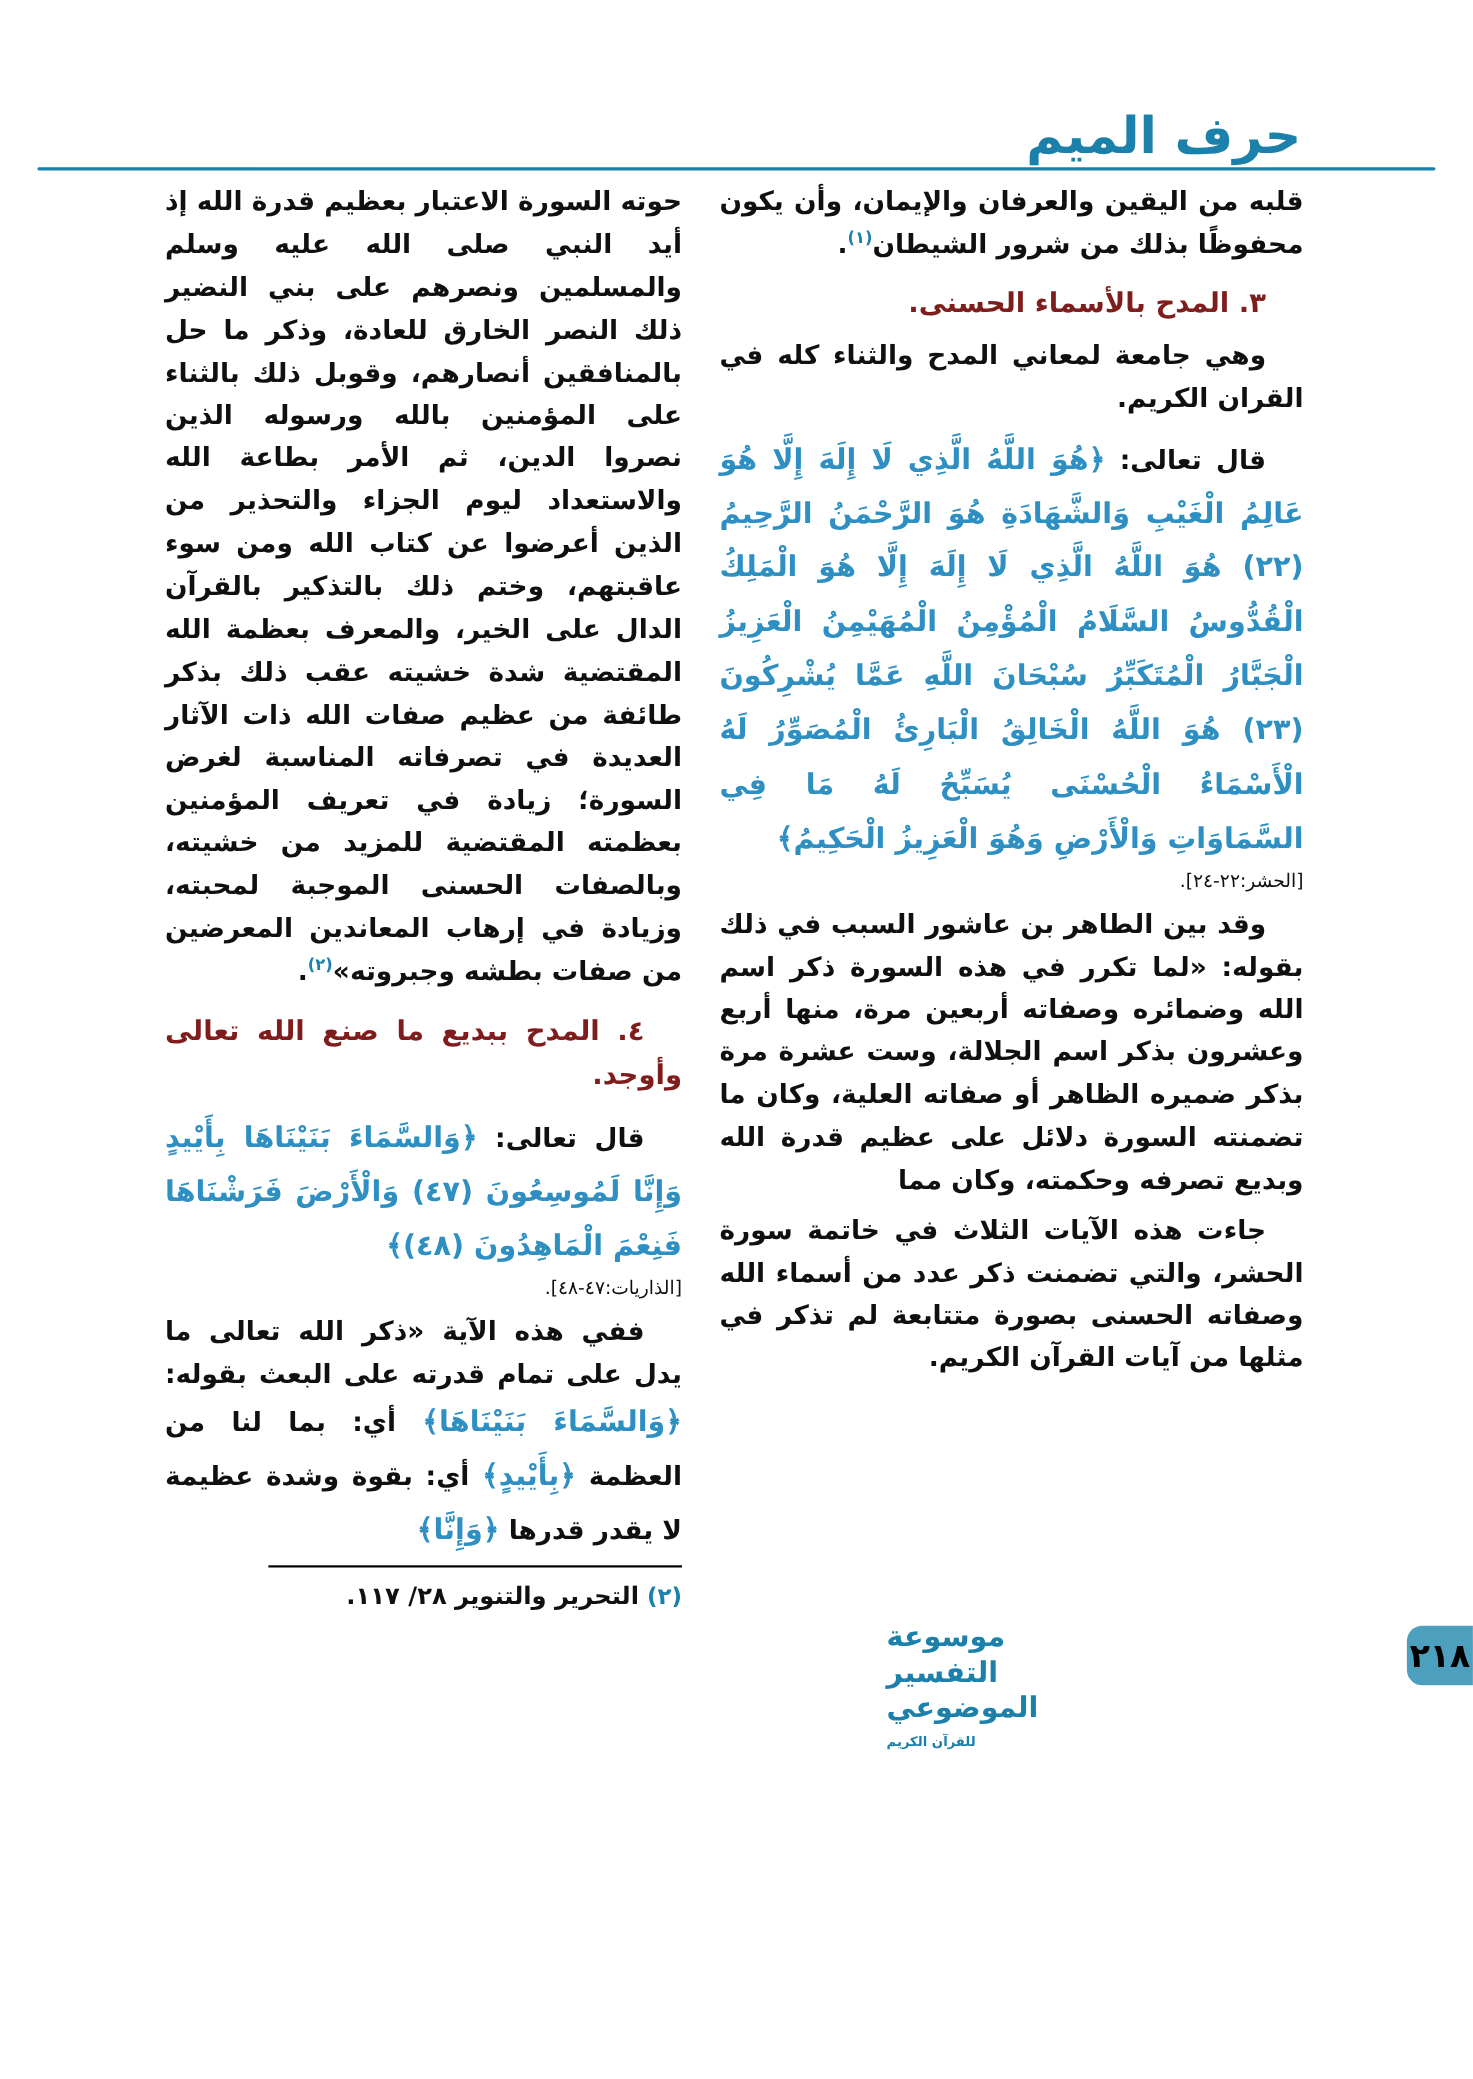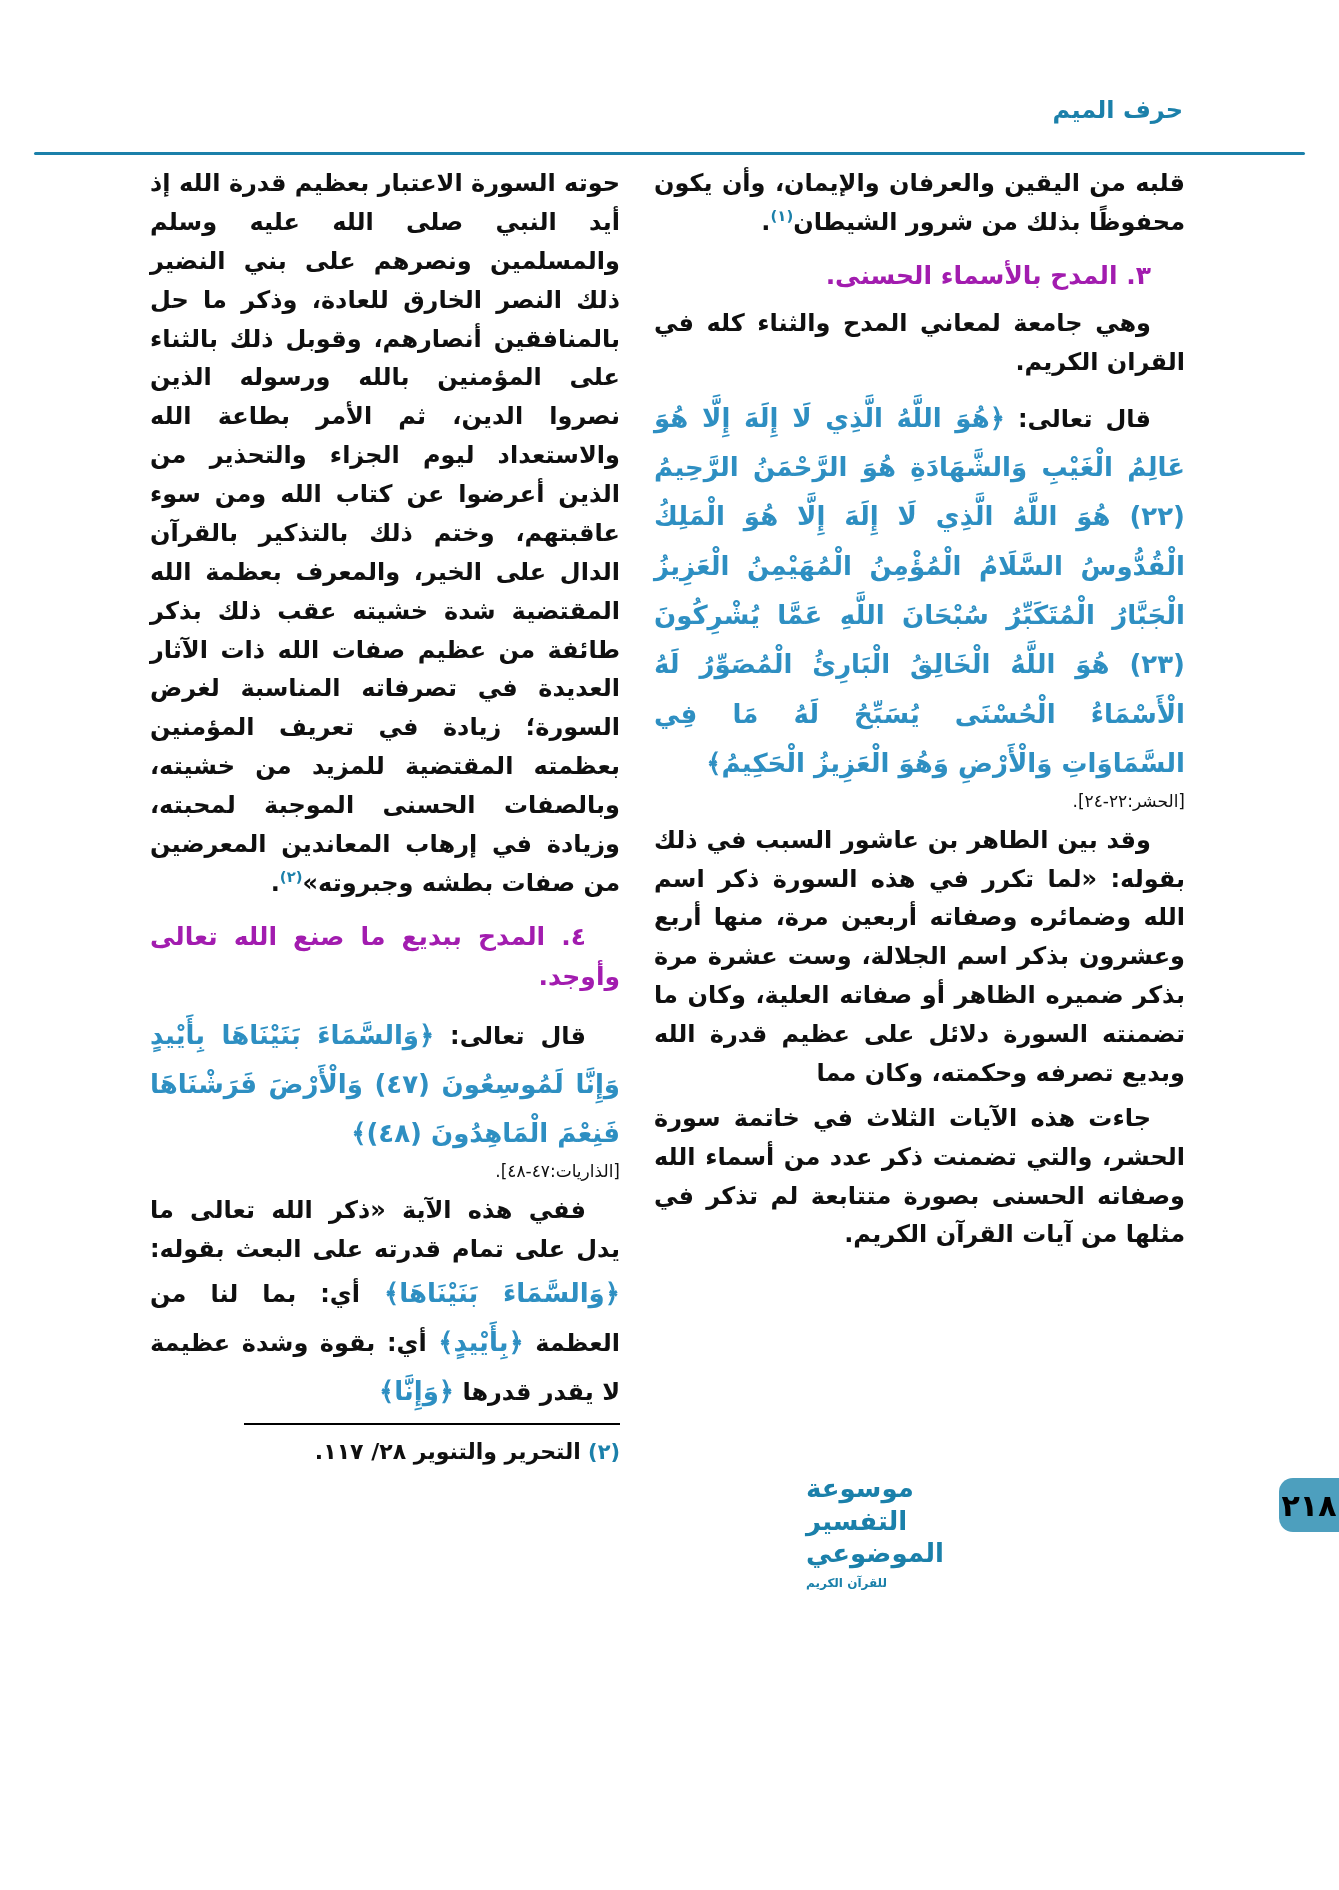--- a/index.html
+++ b/index.html
@@ -16,21 +16,21 @@
     background:#ffffff;
     direction:rtl;
     font-family:"DejaVu Sans","Liberation Sans",sans-serif;
     color:var(--ink);
     overflow:hidden;
   }
   
   .header-title{
     position:absolute;top:96px;right:156px;
     color:var(--accent);
-    font-size:24px;font-weight:bold;
+    font-size:46px;font-weight:bold;
     letter-spacing:0.5px;
   }
   .header-rule{
     position:absolute;top:152px;left:34px;right:34px;
     height:3px;background:var(--accent);
     border-radius:2px;
   }
   
   .col{
     position:absolute;top:164px;height:1290px;
@@ -40,21 +40,21 @@
   .col-right{right:154px;width:531px;}
   .col-left{left:150px;width:470px;}
   p{margin:0 0 6px;}
   .body{
     font-size:24px;font-weight:700;
     line-height:1.62;color:var(--ink);
   }
   .indent{text-indent:34px;}
   .heading{
     font-size:25px;font-weight:900;
-    line-height:1.6;color:#a21caf;
+    line-height:1.6;color:#7f1d1d;
     text-indent:34px;
     margin:8px 0 8px;
   }
   .quran{
     color:var(--quran);
     font-size:26px;font-weight:700;
     line-height:1.9;
   }
   .quran-block{margin:6px 0 2px;}
   .ref{

